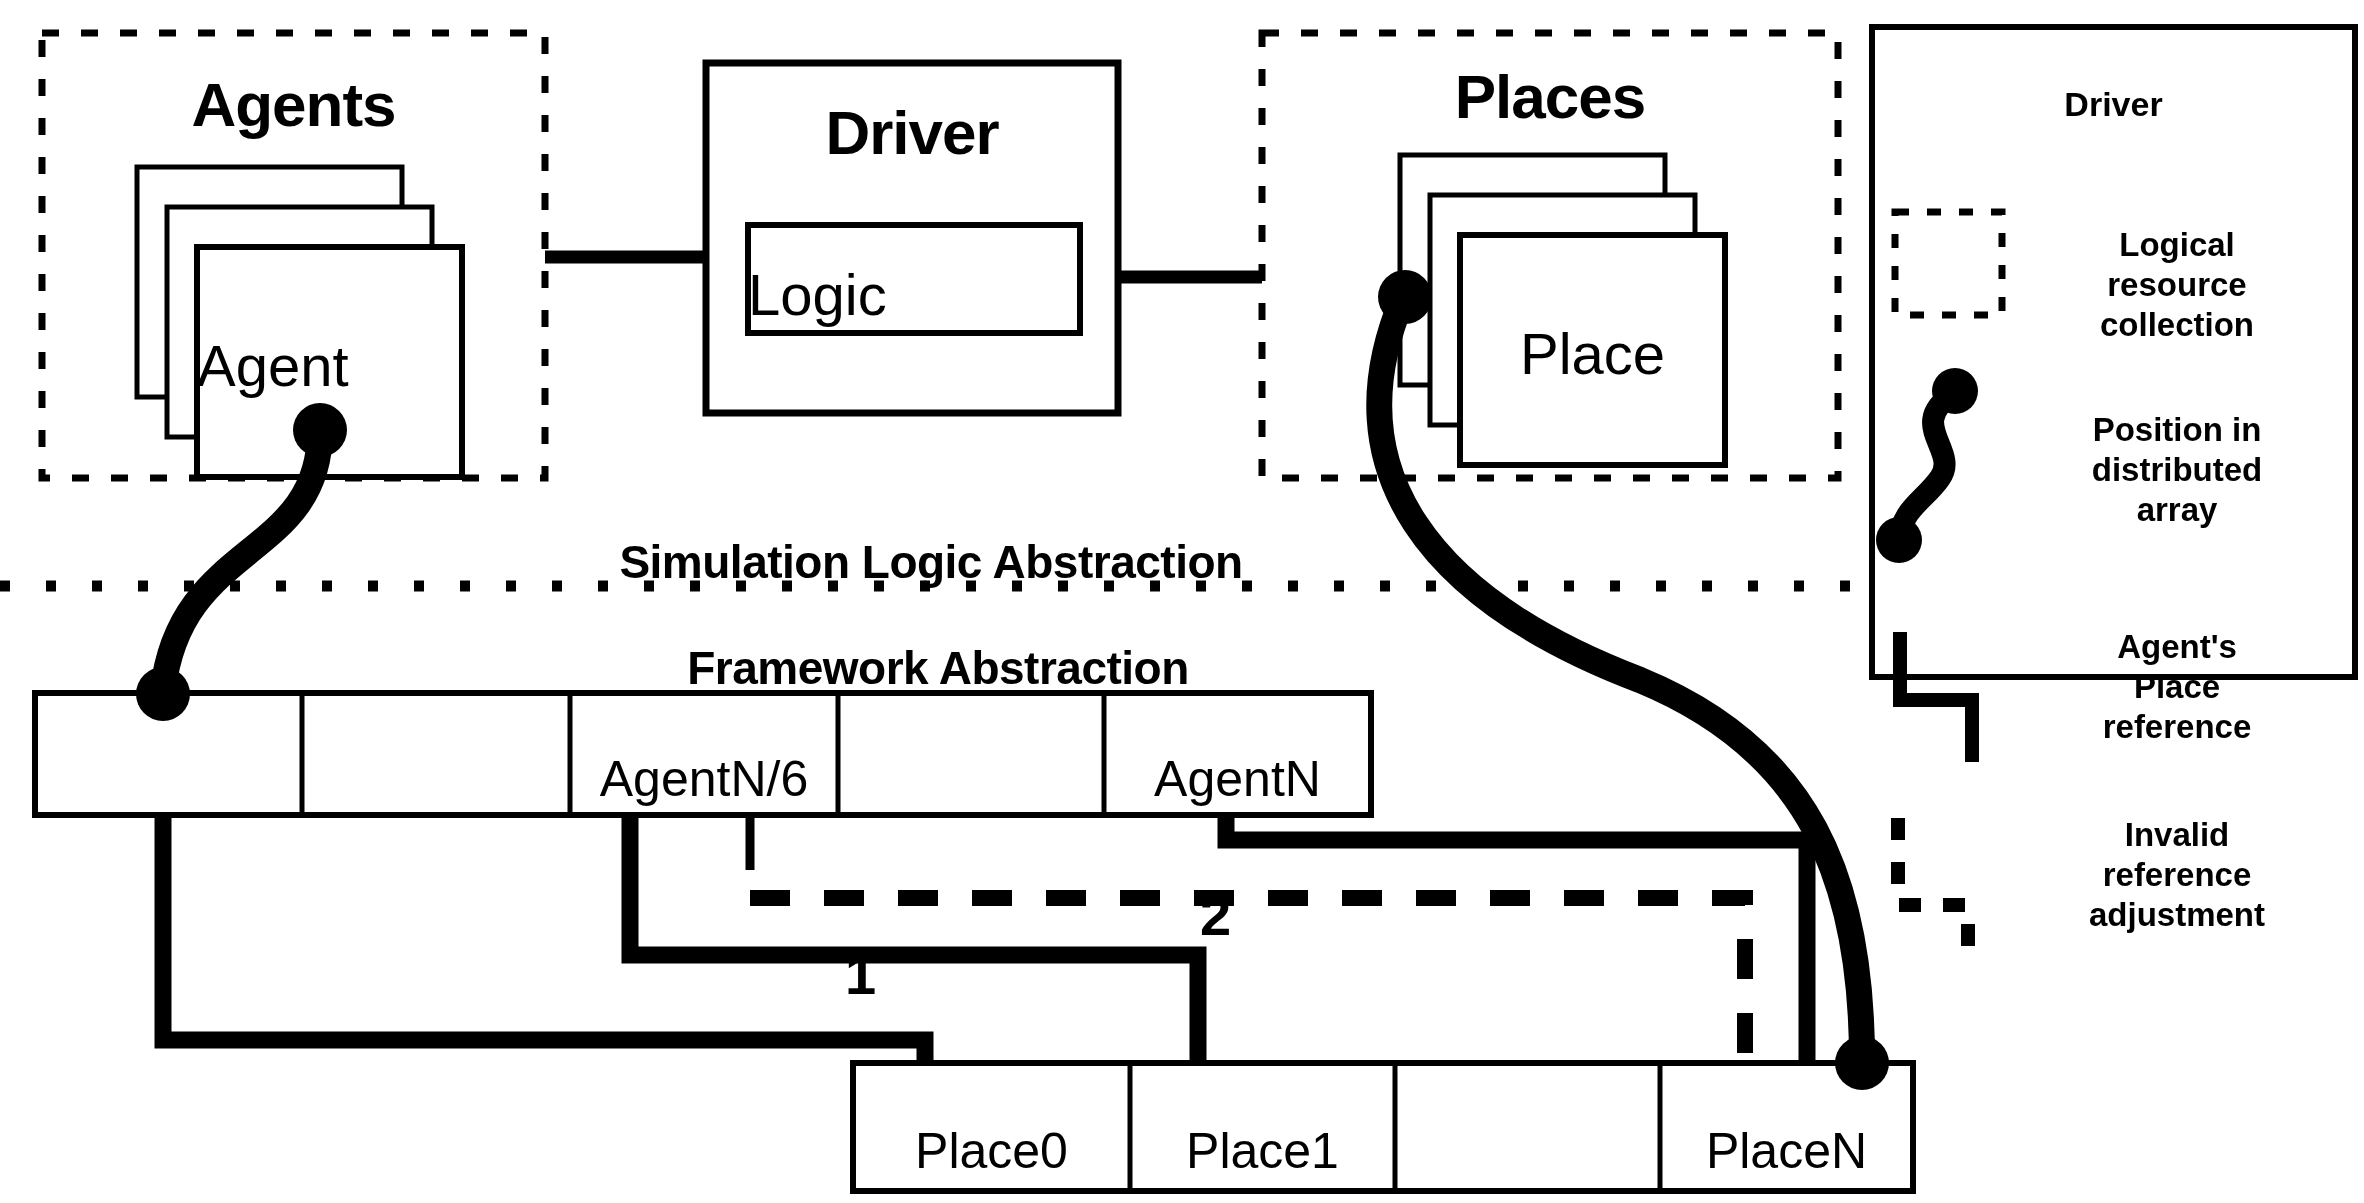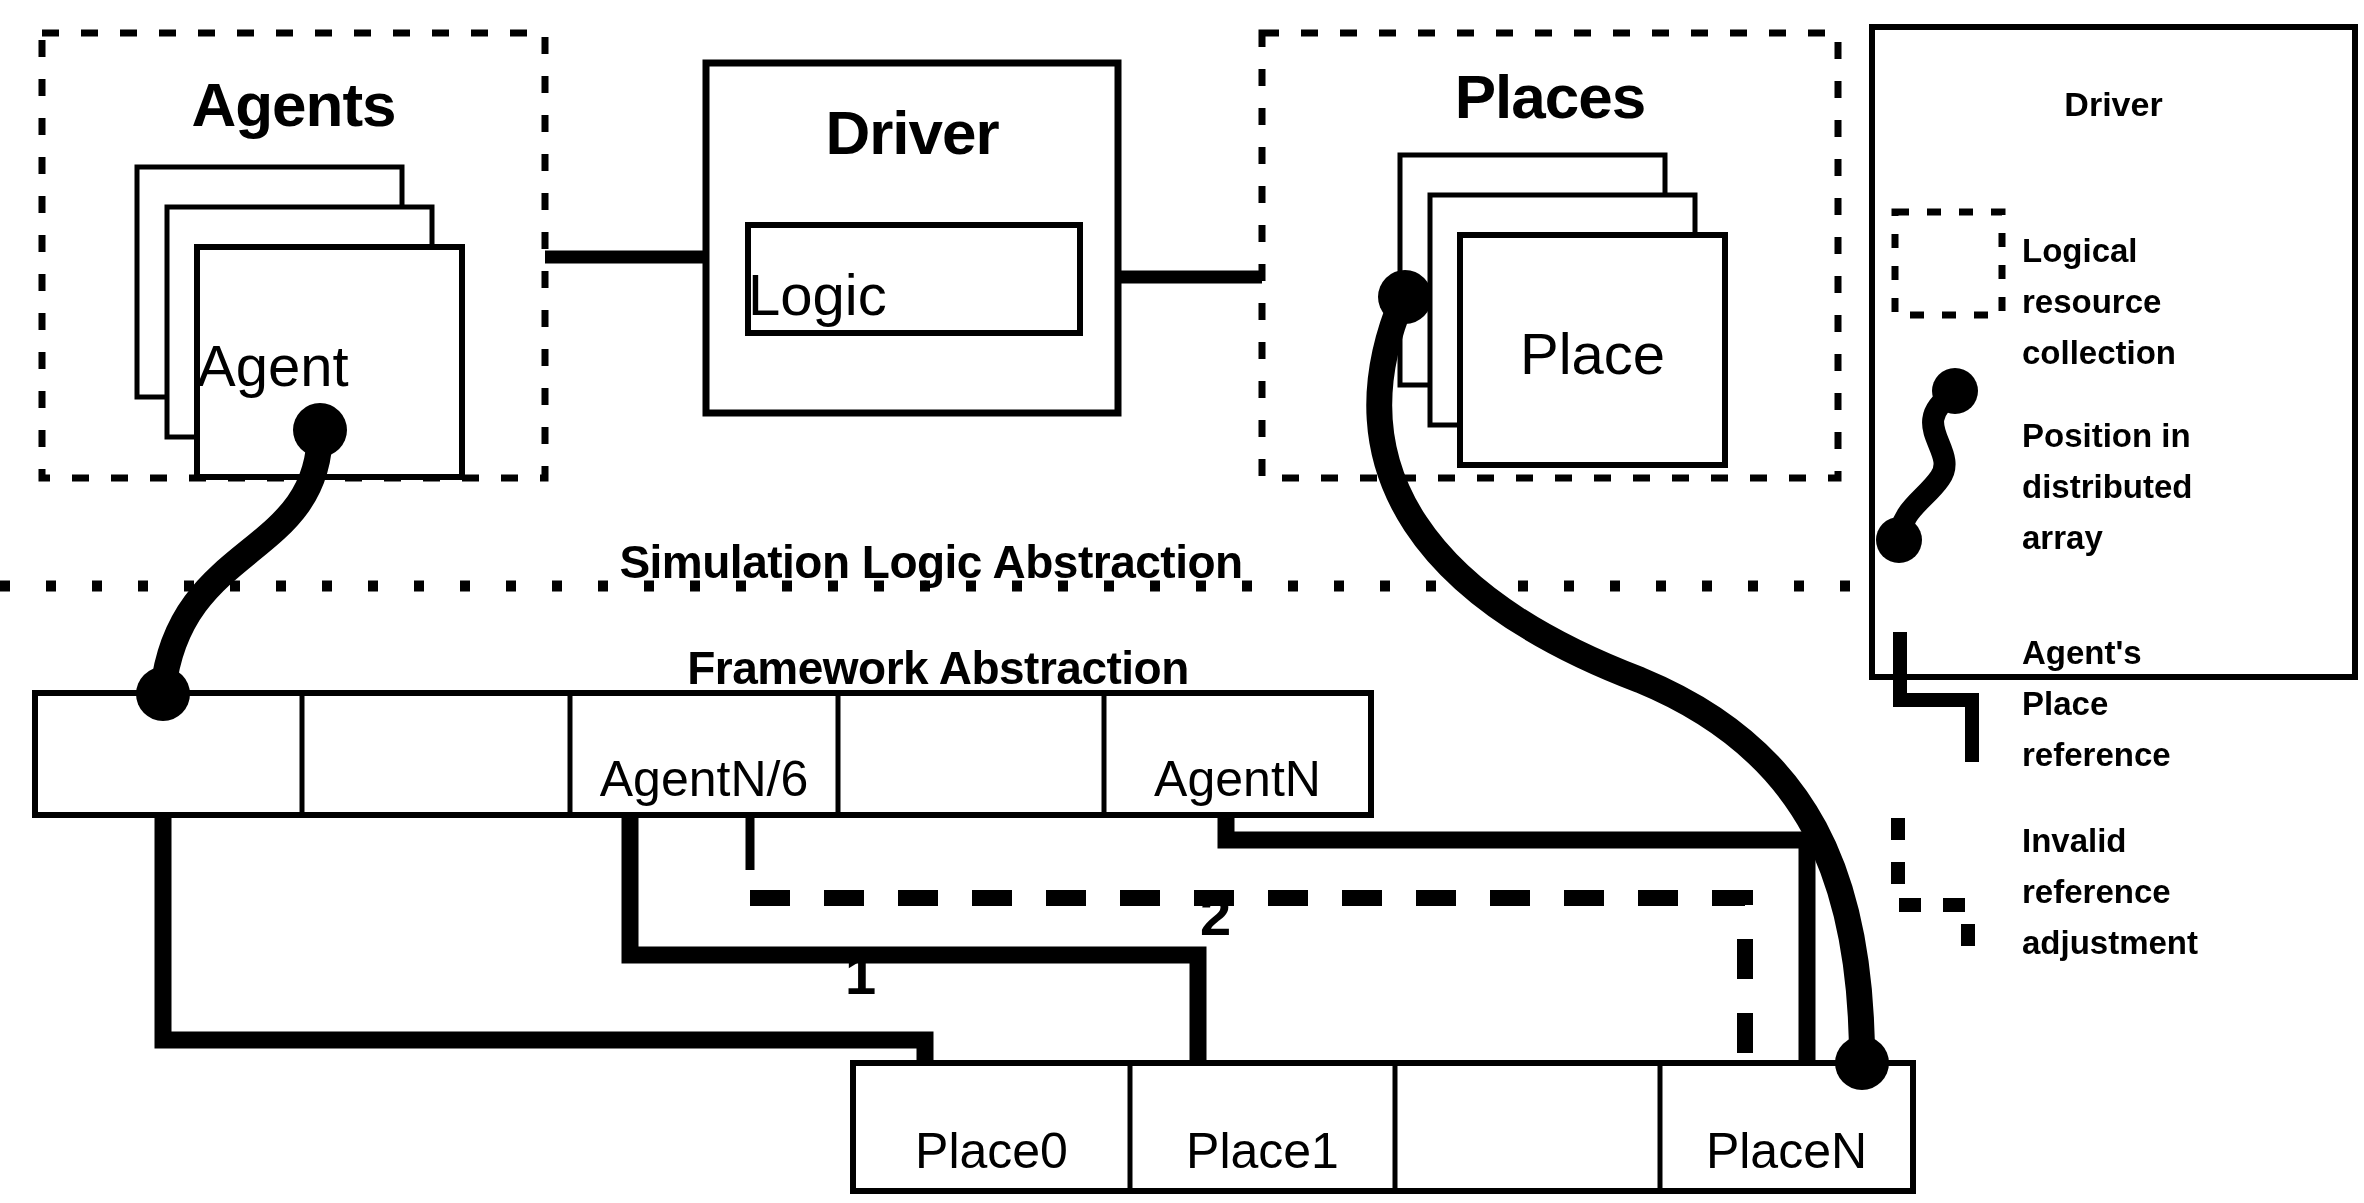--- a/index.html
+++ b/index.html
@@ -6,21 +6,21 @@
   body{width:2364px;height:1203px;overflow:hidden;
        font-family:"Liberation Sans", sans-serif; color:#000;}
   #stage{position:relative;width:2364px;height:1203px;background:#fff;}
   svg.layer{position:absolute;left:0;top:0;width:2364px;height:1203px;}
   .lbl{position:absolute;white-space:nowrap;margin-top:27px;}
   .grouptitle{font-size:62px;font-weight:bold;letter-spacing:-1px;}
   .boxtxt{font-size:58px;font-weight:normal;}
   .abstraction{font-size:46px;font-weight:bold;letter-spacing:-0.5px;}
   .cell{font-size:50px;font-weight:normal;}
   .legendtitle{font-size:34px;font-weight:bold;}
-  .legendtxt{font-size:33px;font-weight:bold;line-height:51px;}
+  .legendtxt{font-size:33px;font-weight:bold;line-height:40px;text-align:center;}
   .num{font-size:56px;font-weight:bold;}
 </style>
 </head>
 <body>
 
 <div id="stage">
 
   <svg class="layer" viewBox="0 0 2364 1203">
 
     <rect x="42" y="33" width="503" height="445" fill="none" stroke="#000" stroke-width="7" stroke-dasharray="17,22"></rect>

